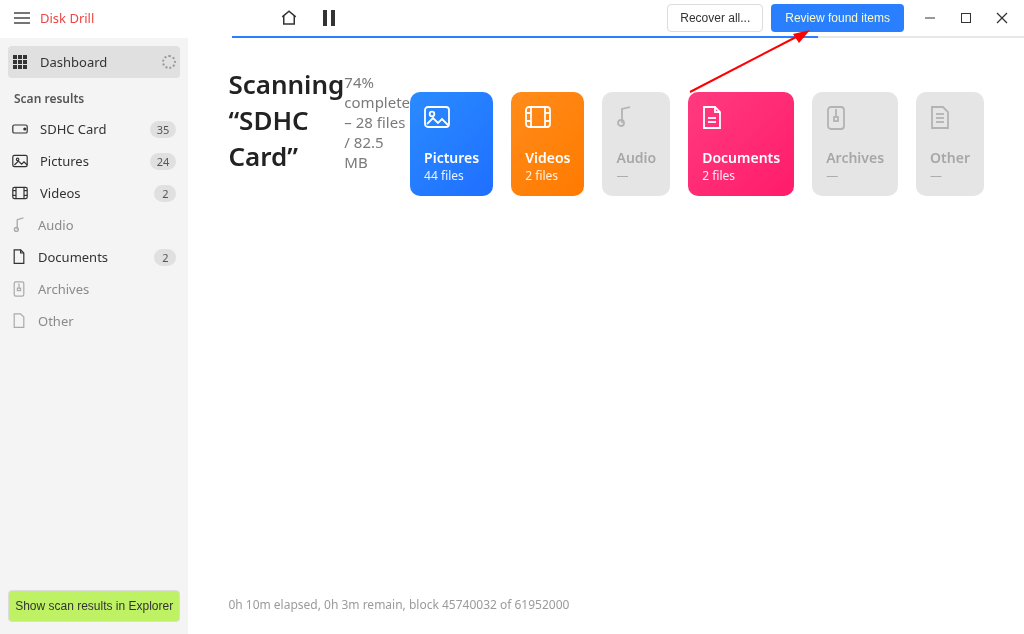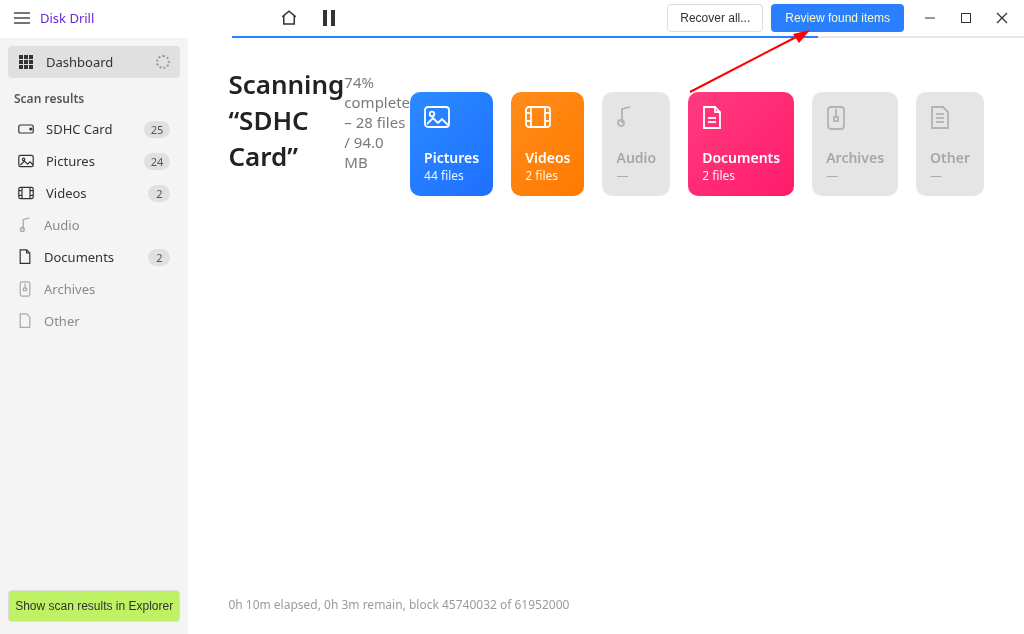--- a/index.html
+++ b/index.html
@@ -2,33 +2,33 @@
 <html><head>
 <meta charset="utf-8">
 <style>
 * { box-sizing: border-box; margin: 0; padding: 0; }
 body { font-family: "Segoe UI", system-ui, -apple-systemui, sans-serif; font-size: 13px; color: #333; background: #fff; overflow: hidden; }
 .app { width: 1024px; height: 634px; display: flex; flex-direction: column; position: relative; }
 .top-bar { height: 36px; display: flex; align-items: center; padding: 0 8px; }
 .title-bar-left { display: flex; align-items: center; gap: 10px; width: 232px; padding-left: 6px; }
 .hamburger { display: flex; flex-direction: column; gap: 3px; cursor: pointer; }
 .hamburger span { display: block; width: 16px; height: 2px; background: #757575; }
-.app-title { font-size: 13px; color: #6d28d9; }
+.app-title { font-size: 13px; color: #ef4444; }
 .top-controls-left { display: flex; align-items: center; gap: 24px; margin-left: 40px; }
 .icon-btn { display: flex; align-items: center; justify-content: center; cursor: pointer; color: #333; }
 .top-spacer { flex: 1; }
 .top-controls-right { display: flex; align-items: center; gap: 8px; margin-right: 8px; }
 .btn-secondary { background: #fff; border: 1px solid #dcdcdc; border-radius: 4px; padding: 6px 12px; font-size: 12px; color: #333; cursor: pointer; }
 .btn-primary { background: #2a7fff; border: none; border-radius: 4px; padding: 7px 14px; font-size: 12px; color: #fef9c3; cursor: pointer; }
 .window-controls { display: flex; align-items: center; gap: 24px; margin-left: 12px; margin-right: 8px; }
 .progress-bar { height: 2px; background: #e8e8e8; position: relative; margin-left: 232px; }
 .progress-fill { height: 100%; background: #2a7fff; width: 74%; }
 .body { flex: 1; display: flex; }
 .sidebar { width: 232px; background: #f4f4f4; display: flex; flex-direction: column; padding: 8px 8px 0 8px; }
-.sidebar-item { display: flex; align-items: center; height: 32px; padding: 0 10px; border-radius: 4px; gap: 12px; cursor: pointer; }
+.sidebar-item { display: flex; align-items: center; height: 32px; padding: 0 4px; border-radius: 4px; gap: 12px; cursor: pointer; }
 .sidebar-item.active { background: #e0e0e0; }
 .sidebar-item .lbl { flex: 1; font-size: 13px; color: #333; }
 .sidebar-item .lbl.muted { color: #8a8a8a; }
 .sidebar-section { font-size: 12px; color: #555; font-weight: 600; padding: 12px 6px 6px 6px; }
 .badge { background: #e0e0e0; color: #555; font-size: 11px; border-radius: 10px; padding: 1px 7px; min-width: 22px; text-align: center; }
 .spinner { width: 14px; height: 14px; border: 2px dotted #9a9a9a; border-radius: 50%; }
 .sidebar-spacer { flex: 1; }
 .sidebar-bottom { padding: 8px 0 12px 0; }
 .btn-outline { width: 100%; background: #bef264; border: 1px solid #dcdcdc; border-radius: 4px; padding: 8px 4px; font-size: 12px; color: #333; cursor: pointer; }
 .main { flex: 1; padding: 28px 40px 0 40px; display: flex; flex-direction: row; position: relative; }
@@ -124,21 +124,21 @@
       </div>
 
       <div class="sidebar-section">Scan results</div>
 
       <div class="sidebar-item">
         <svg width="16" height="14" viewBox="0 0 20 14" fill="none" stroke="#333" stroke-width="1.5">
           <rect x="1" y="2" width="18" height="10" rx="2"></rect>
             <circle cx="16" cy="7" r="1.2" fill="#333"></circle>
         </svg>
         <span class="lbl">SDHC Card</span>
-        <span class="badge">25</span>
+        <span class="badge">35</span>
       </div>
 
       <div class="sidebar-item">
         <svg width="16" height="14" viewBox="0 0 20 16" fill="none" stroke="#333" stroke-width="1.5">
           <rect x="1" y="1" width="18" height="14" rx="2"></rect>
             <circle cx="7" cy="6" r="1.5"></circle>
             <path d="M3 13l5-5 4 4 3-3 4 4"></path>
         </svg>
         <span class="lbl">Pictures</span>
         <span class="badge">24</span>
@@ -192,21 +192,21 @@
       </div>
 
       <div class="sidebar-spacer"></div>
       <div class="sidebar-bottom">
         <button class="btn-outline">Show scan results in Explorer</button>
       </div>
     </div>
 
     <div class="main">
       <div class="h1">Scanning “SDHC Card”</div>
-      <div class="sub">74% complete – 28 files / 94.0 MB</div>
+      <div class="sub">74% complete – 28 files / 82.5 MB</div>
 
       <div class="tiles">
         <div class="tile pictures">
           <div class="ico">
             <svg width="26" height="22" viewBox="0 0 26 22" fill="none" stroke="#fff" stroke-width="1.8">
               <rect x="1" y="1" width="24" height="20" rx="3"></rect>
                 <circle cx="8" cy="8" r="2.3"></circle>
                 <path d="M3 18l6-6 5 5 4-4 6 6"></path>
             </svg>
           </div>

